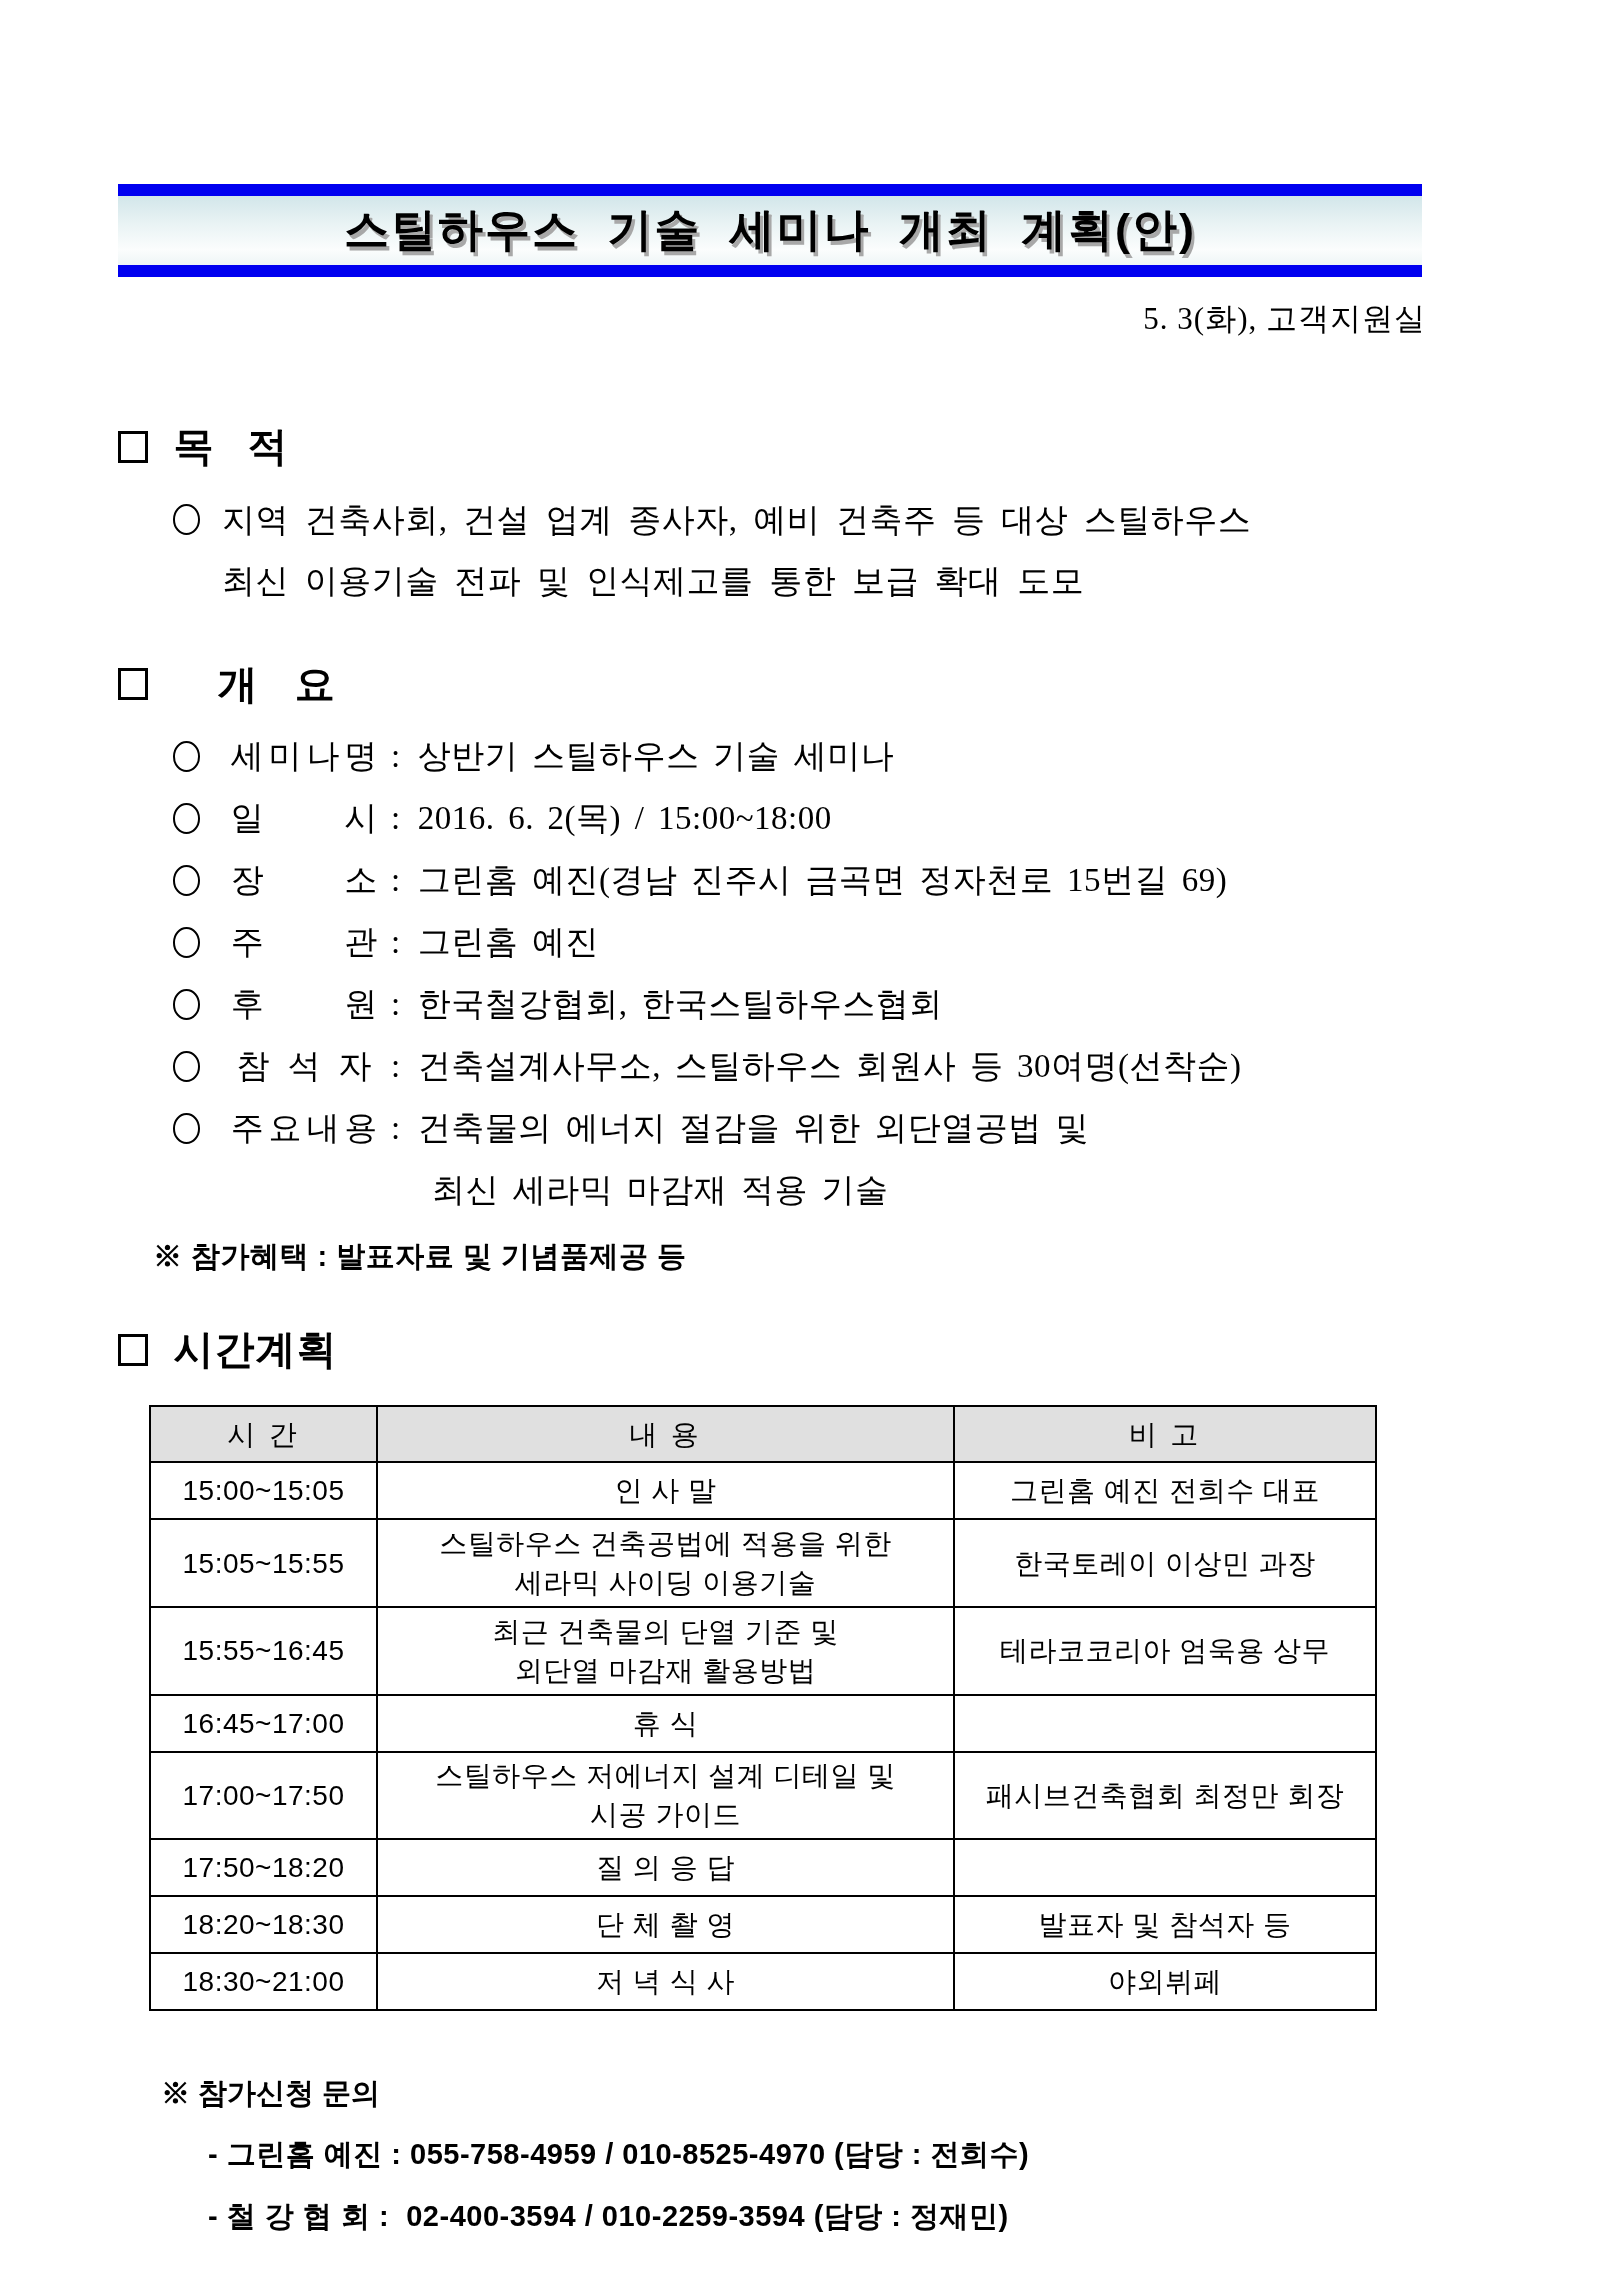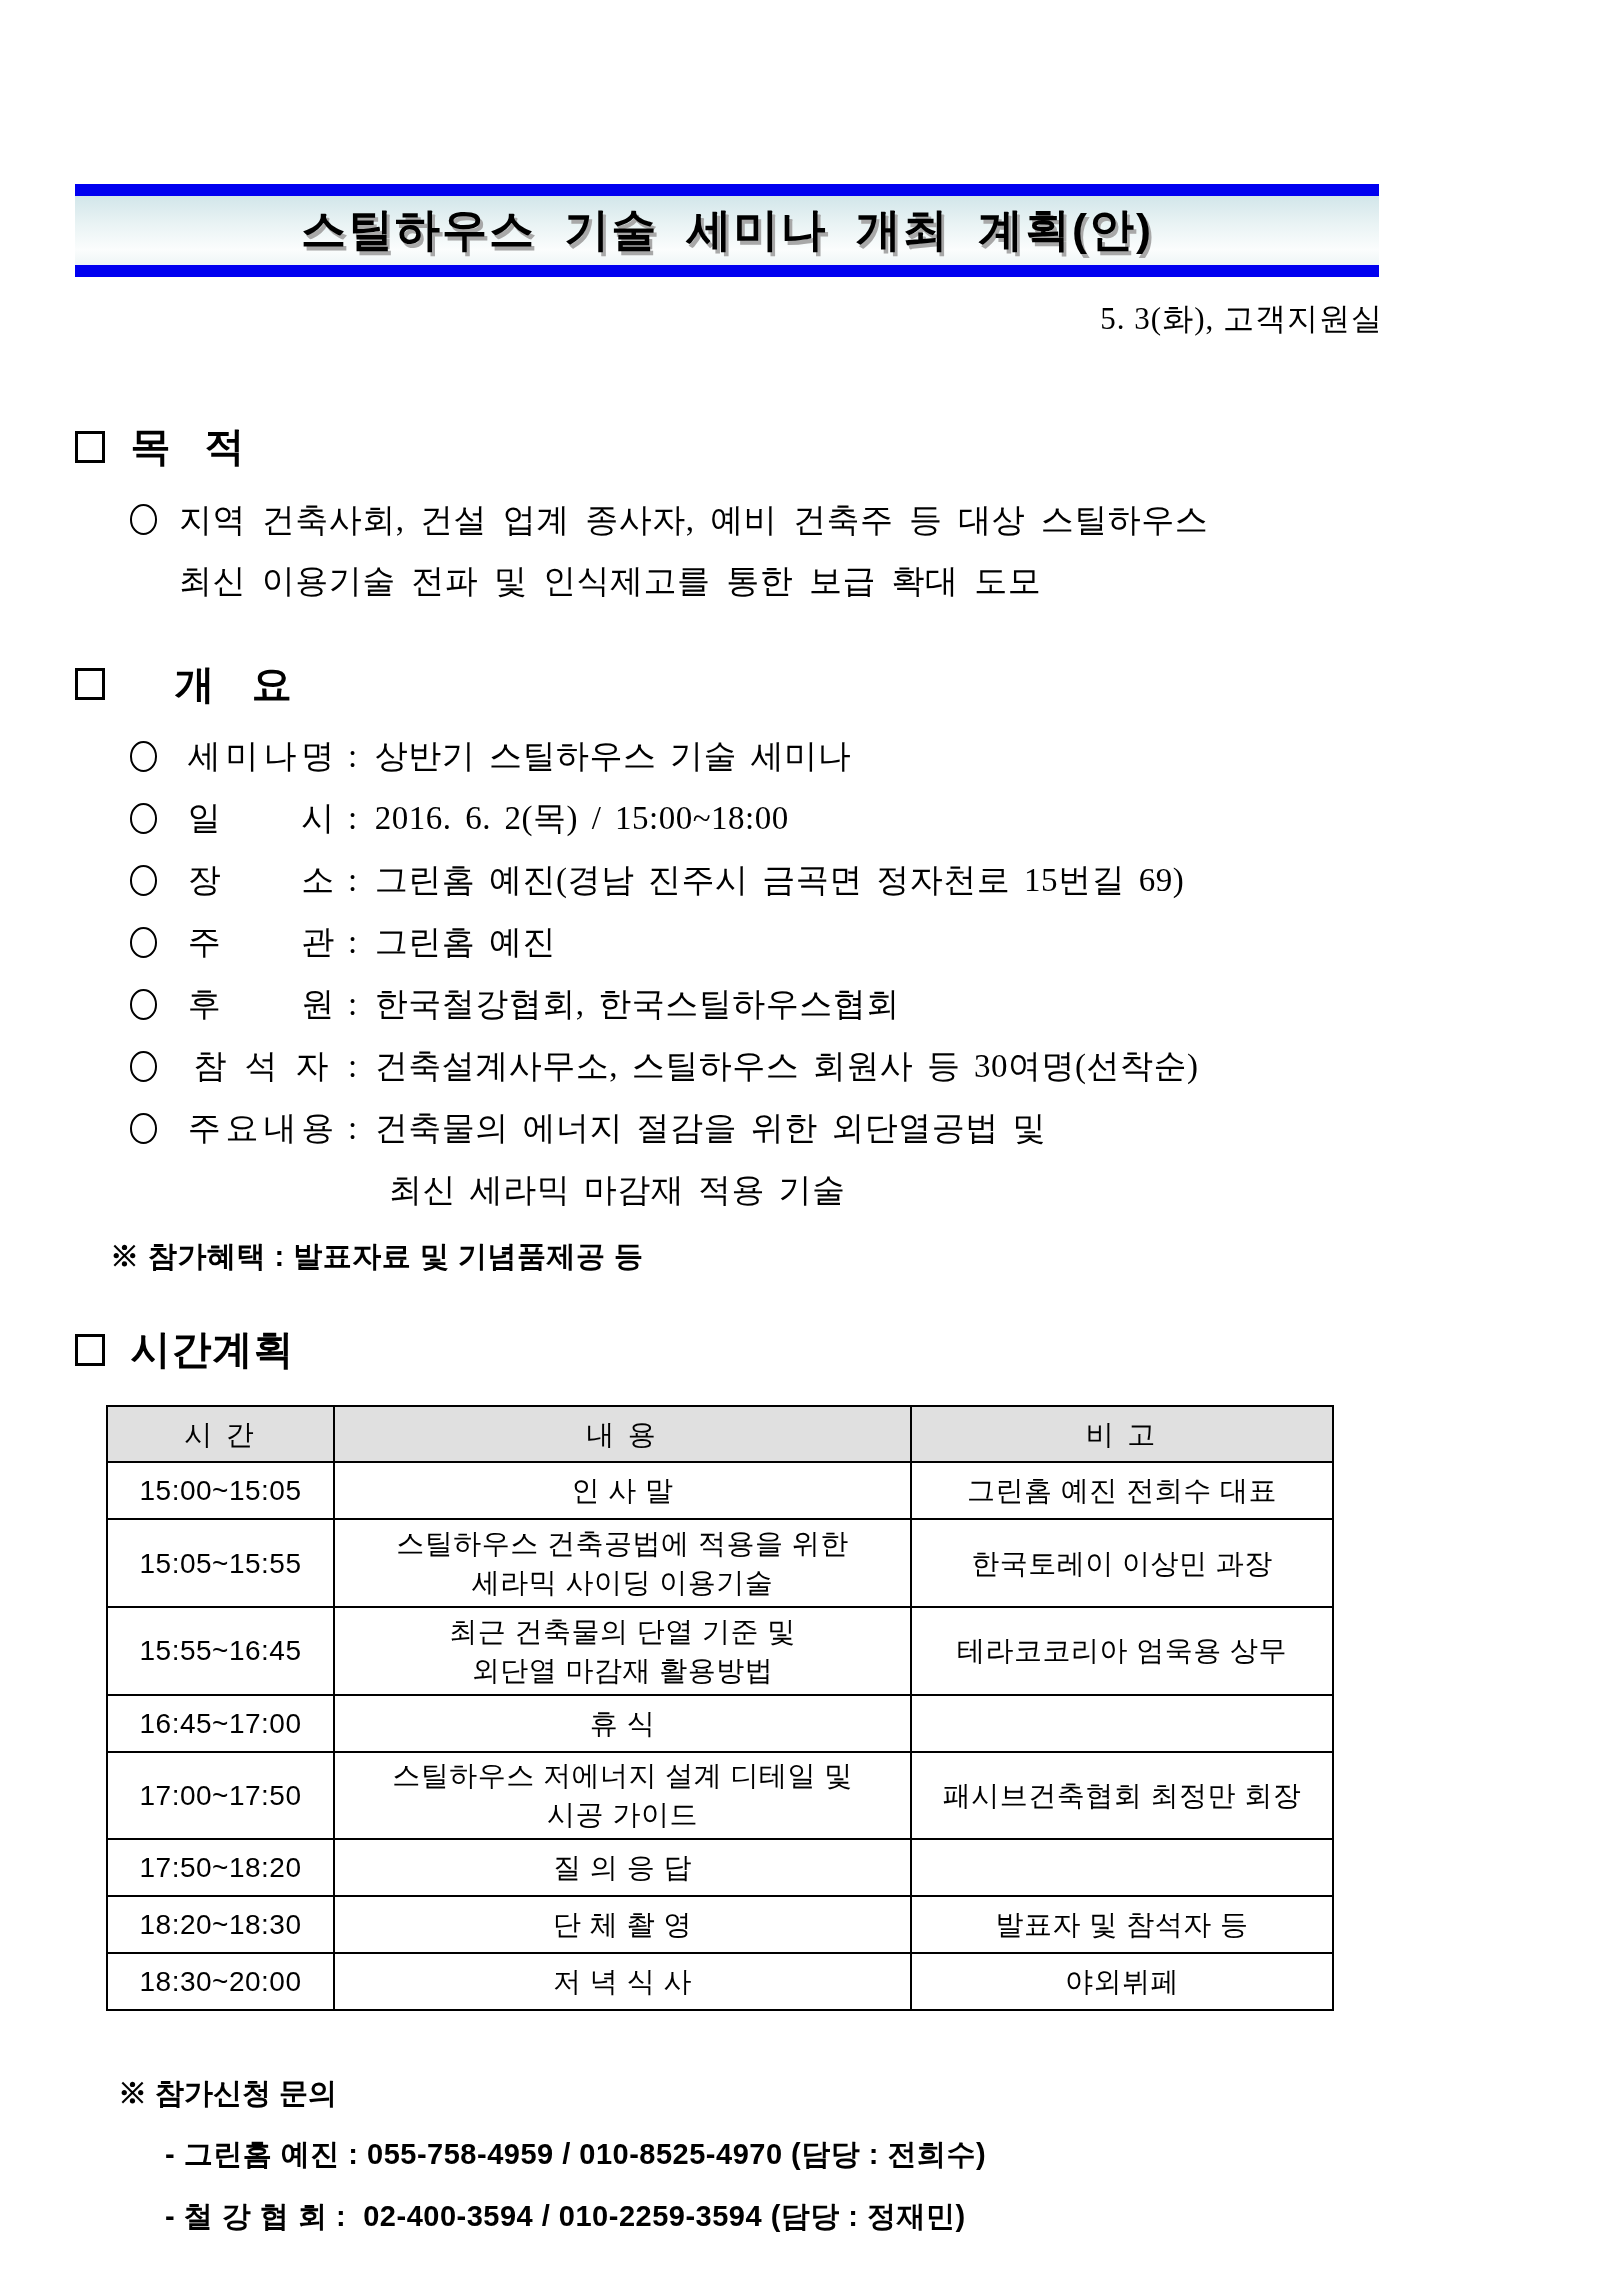--- a/index.html
+++ b/index.html
@@ -8,21 +8,21 @@
     background: #ffffff;
   }
   .page {
     position: relative;
     width: 1620px;
     height: 2291px;
     background: #ffffff;
     color: #000000;
     font-family: "Liberation Serif", serif;
     box-sizing: border-box;
-    padding: 184px 155px 0 75px;
+    padding: 184px 155px 0 118px;
     overflow: hidden;
   }
 
   
   .banner { width: 1304px; }
   .banner-bar {
     height: 11.8px;
     background: #0000f0;
   }
   .banner-inner {
@@ -307,21 +307,21 @@
         <td>17:50~18:20</td>
         <td>질 의 응 답</td>
         <td></td>
       </tr>
       <tr>
         <td>18:20~18:30</td>
         <td>단 체 촬 영</td>
         <td>발표자 및 참석자 등</td>
       </tr>
       <tr>
-        <td>18:30~20:00</td>
+        <td>18:30~21:00</td>
         <td>저 녁 식 사</td>
         <td>야외뷔페</td>
       </tr>
     </tbody>
   </table>
 
   <div class="contact">
     <div class="contact-heading">※ 참가신청 문의</div>
     <div class="contact-line">- 그린홈 예진 : 055-758-4959 / 010-8525-4970 (담당 : 전희수)</div>
     <div class="contact-line">- 철 강 협 회 :  02-400-3594 / 010-2259-3594 (담당 : 정재민)</div>

